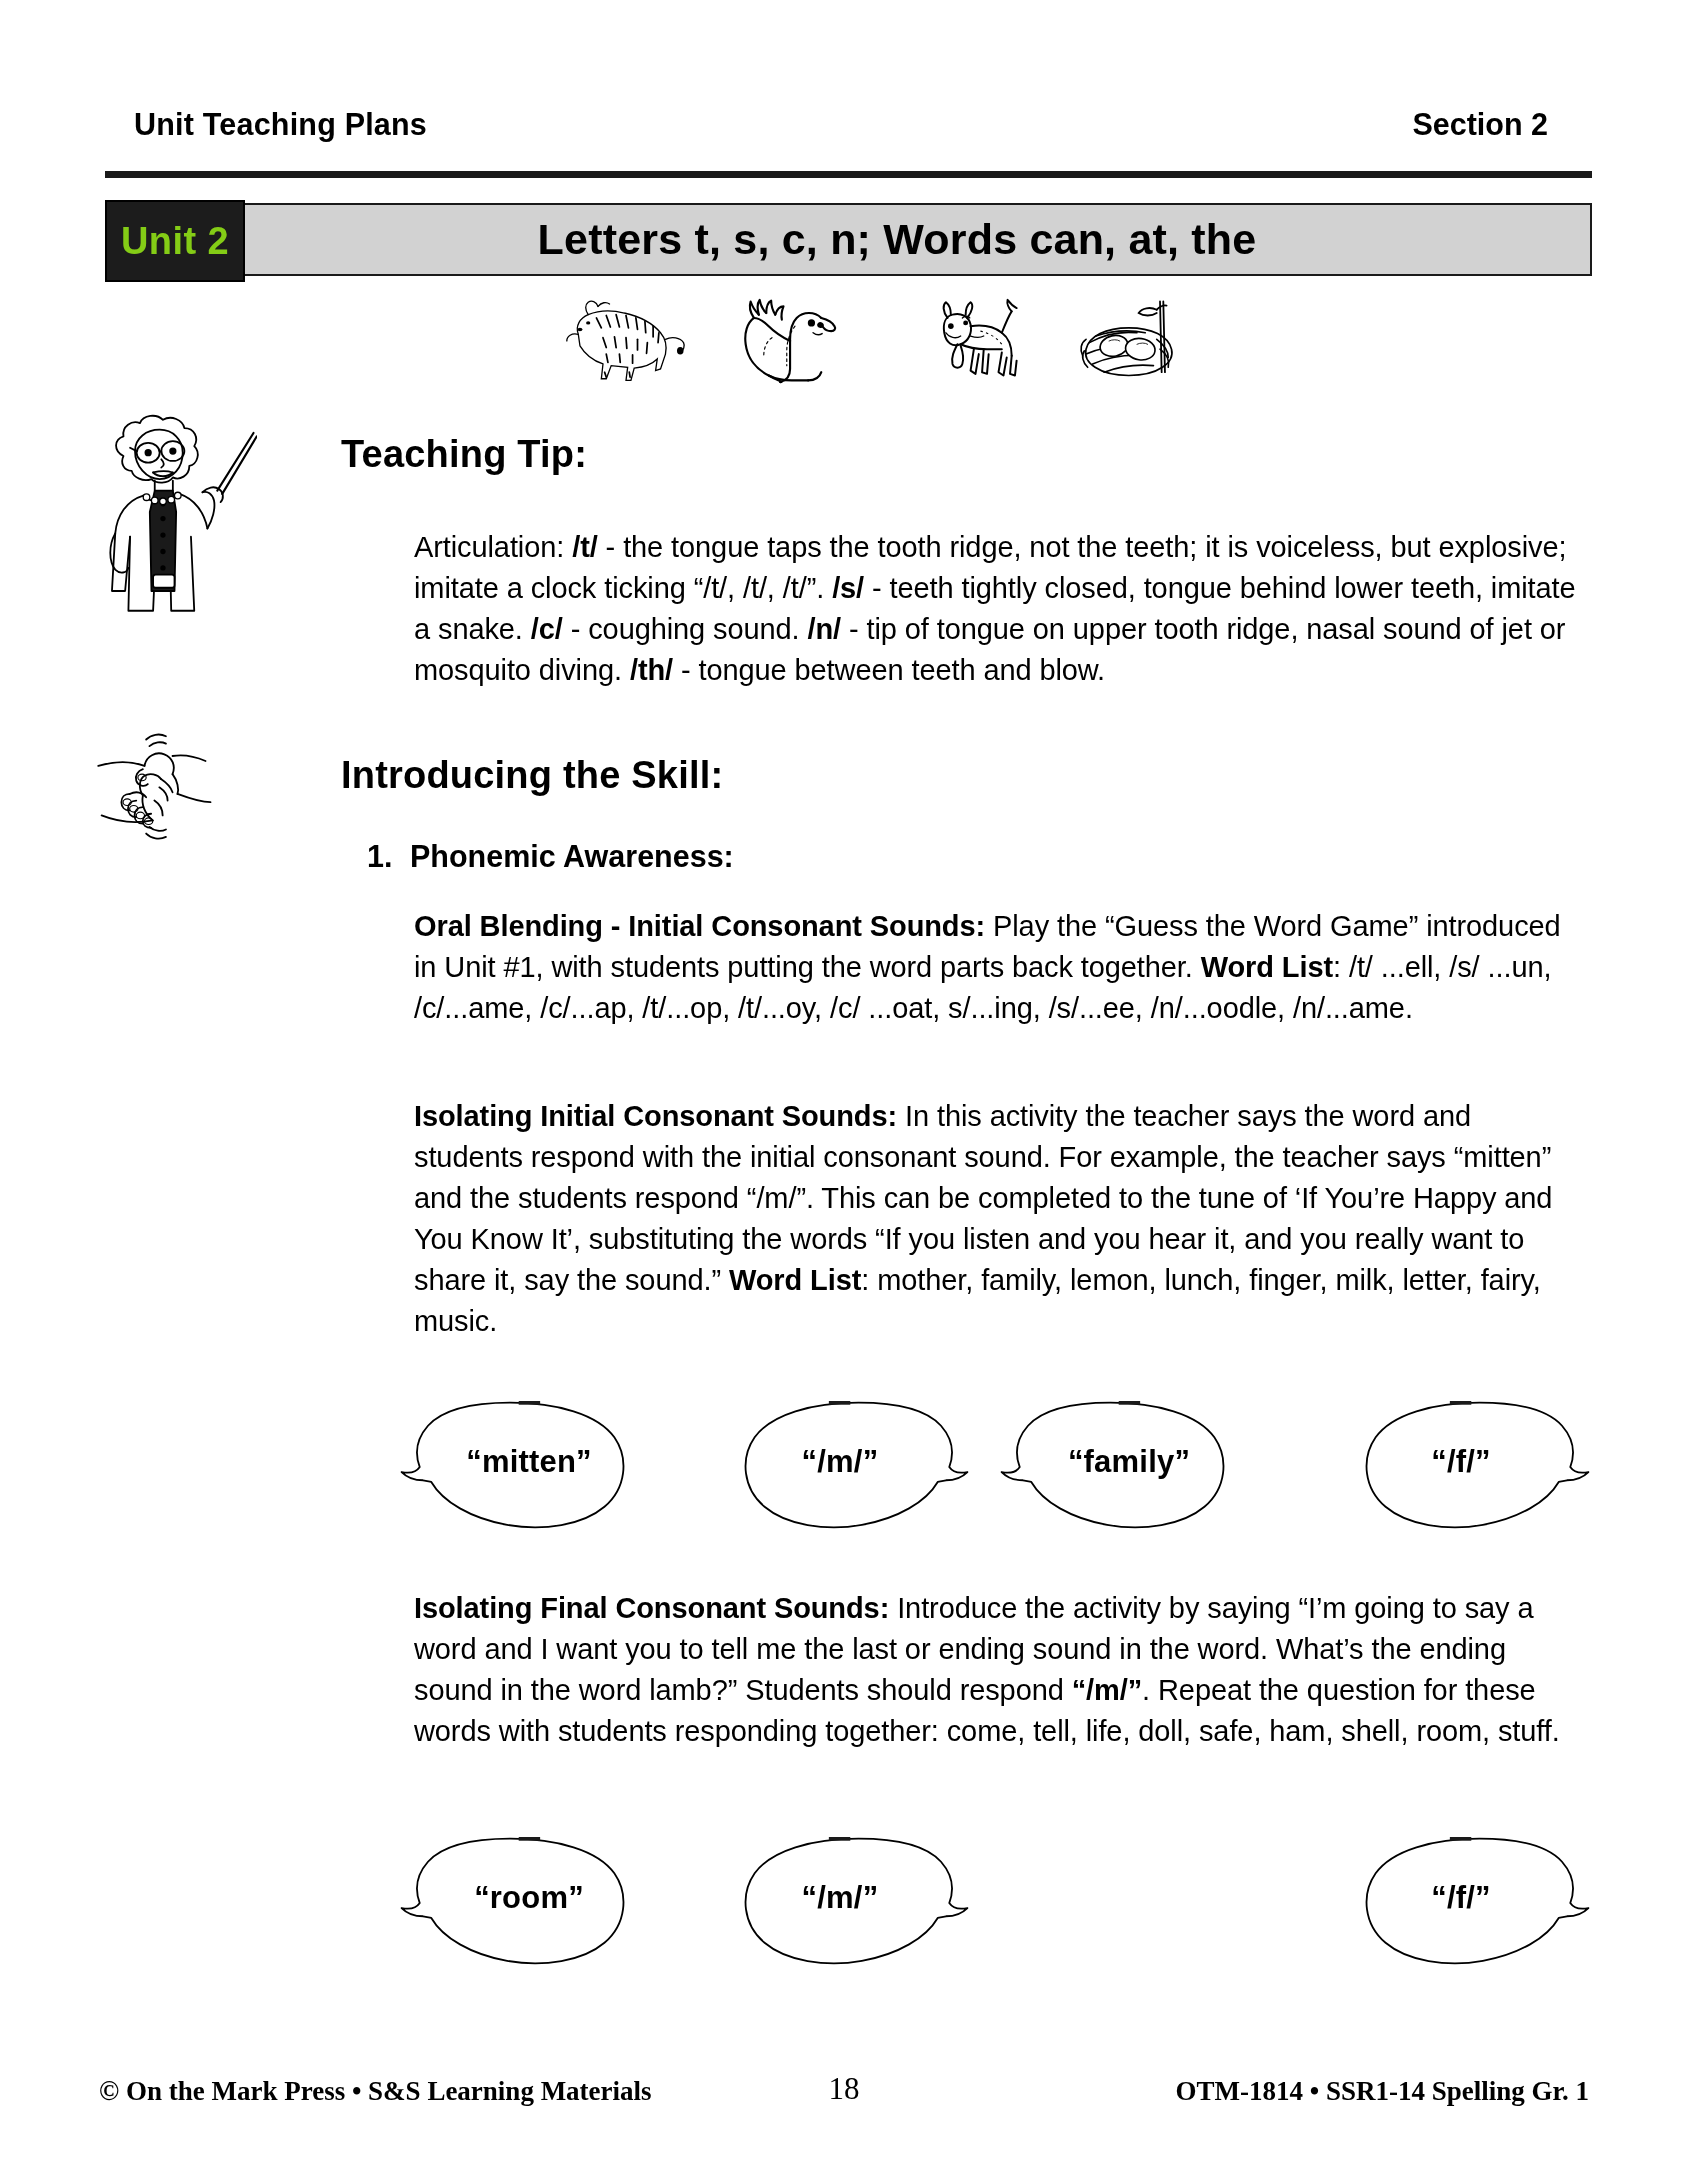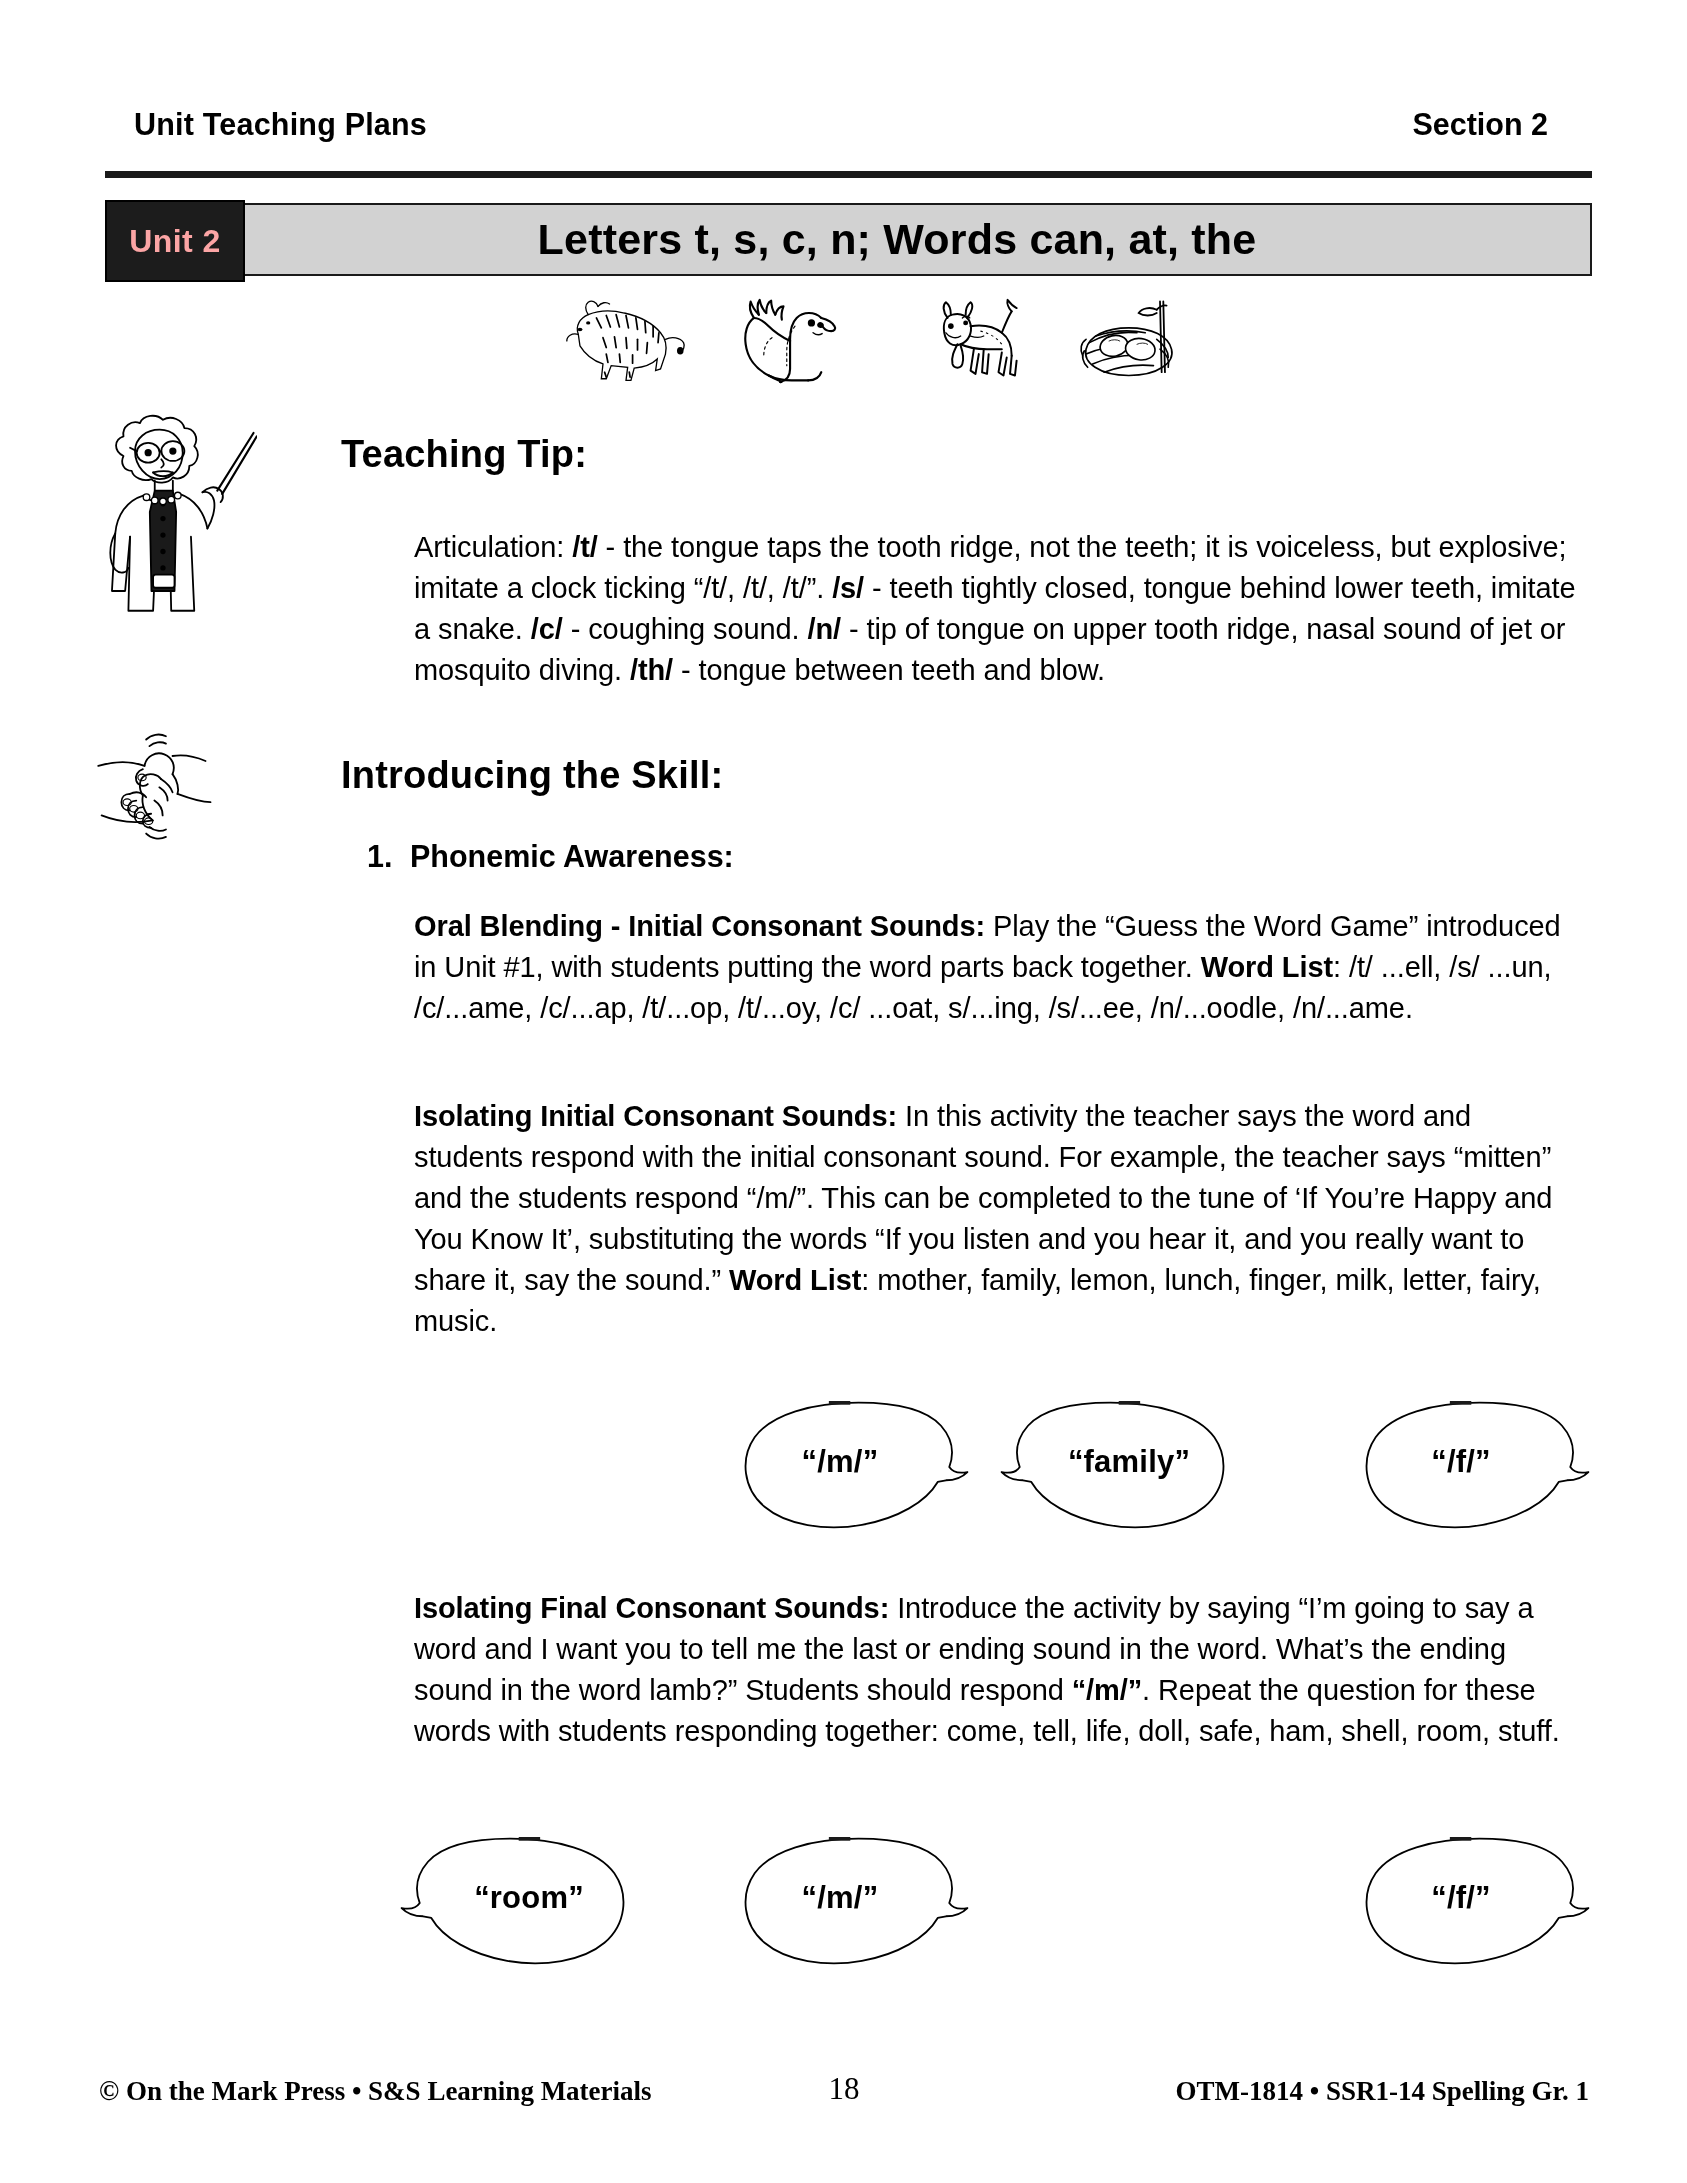--- a/index.html
+++ b/index.html
@@ -78,22 +78,22 @@
     width: 140px;
     height: 82px;
     background: #1c1c1c;
     border: 2.5px solid #000;
     box-sizing: border-box;
     display: flex;
     align-items: center;
     justify-content: center;
   }
   .titlebar-unit span {
-    color: #fca5a5;
-    font-size: 32px;
+    color: #84cc16;
+    font-size: 38px;
     font-weight: bold;
     letter-spacing: 0.4px;
   }
   .titlebar-title {
     position: absolute;
     left: 97px;
     top: 3.3px;
     right: 0;
     height: 73px;
     display: flex;
@@ -484,20 +484,29 @@
   <div class="h-section" id="introducing-heading">Introducing the Skill:</div>
 
   <div class="numbered-item">
     <span class="num">1.</span><span>Phonemic Awareness:</span>
   </div>
 
   <div class="para" id="para-oral-blending"><b>Oral Blending - Initial Consonant Sounds:</b><span> Play the “Guess the Word Game” introduced in Unit #1, with students putting the word parts back together. </span><b>Word List</b><span>: /t/ ...ell, /s/ ...un, /c/...ame, /c/...ap, /t/...op, /t/...oy, /c/ ...oat, s/...ing, /s/...ee, /n/...oodle, /n/...ame.</span></div>
   <div class="para" id="para-isolating-initial"><b>Isolating Initial Consonant Sounds:</b><span> In this activity the teacher says the word and students respond with the initial consonant sound. For example, the teacher says “mitten” and the students respond “/m/”. This can be completed to the tune of ‘If You’re Happy and You Know It’, substituting the words “If you listen and you hear it, and you really want to share it, say the sound.” </span><b>Word List</b><span>: mother, family, lemon, lunch, finger, milk, letter, fairy, music.</span></div>
 
   <div class="bubble-row" id="bubble-row-1">
+      <div class="bubble" style="left: 0px;">
+        <svg viewBox="0 0 325 155" preserveAspectRatio="none">
+          <g fill="#ffffff" stroke="#000" stroke-width="2.2" stroke-linejoin="round" stroke-linecap="round">
+            <path d="M34 96 C22 96 14 92 8 86 C18 88 26 86 30 80 C24 64 26 46 40 30 C58 10 94 2 140 2 C196 2 246 16 266 44 C284 70 280 106 254 128 C228 150 180 158 136 150 C92 142 58 122 44 98 Z"></path>
+          </g>
+          <rect x="150" y="0" width="26" height="4.5" fill="#1a1a1a"></rect>
+        </svg>
+        <div class="bubble-label">“mitten”</div>
+      </div>
       <div class="bubble" style="left: 311px;">
         <svg viewBox="0 0 325 155" preserveAspectRatio="none">
           <g transform="translate(325,0) scale(-1,1)" fill="#ffffff" stroke="#000" stroke-width="2.2" stroke-linejoin="round" stroke-linecap="round">
             <path d="M34 96 C22 96 14 92 8 86 C18 88 26 86 30 80 C24 64 26 46 40 30 C58 10 94 2 140 2 C196 2 246 16 266 44 C284 70 280 106 254 128 C228 150 180 158 136 150 C92 142 58 122 44 98 Z"></path>
           </g>
           <rect x="150" y="0" width="26" height="4.5" fill="#1a1a1a" transform="translate(325,0) scale(-1,1)"></rect>
         </svg>
         <div class="bubble-label">“/m/”</div>
       </div>
       <div class="bubble" style="left: 600px; text-decoration: underline;">

